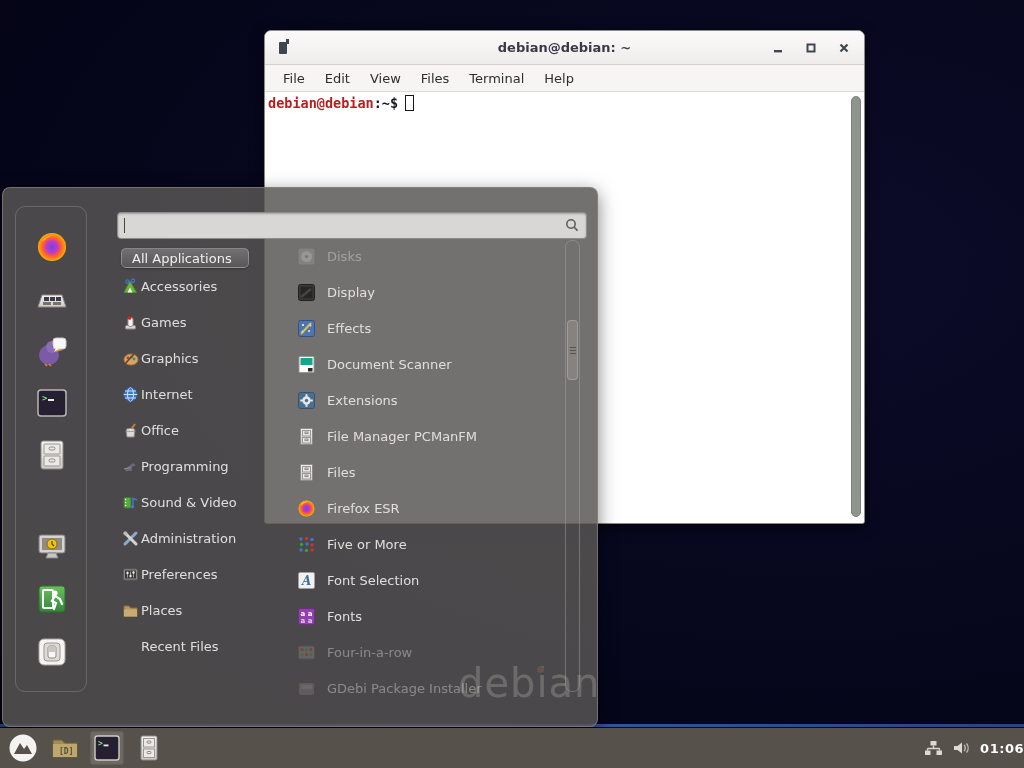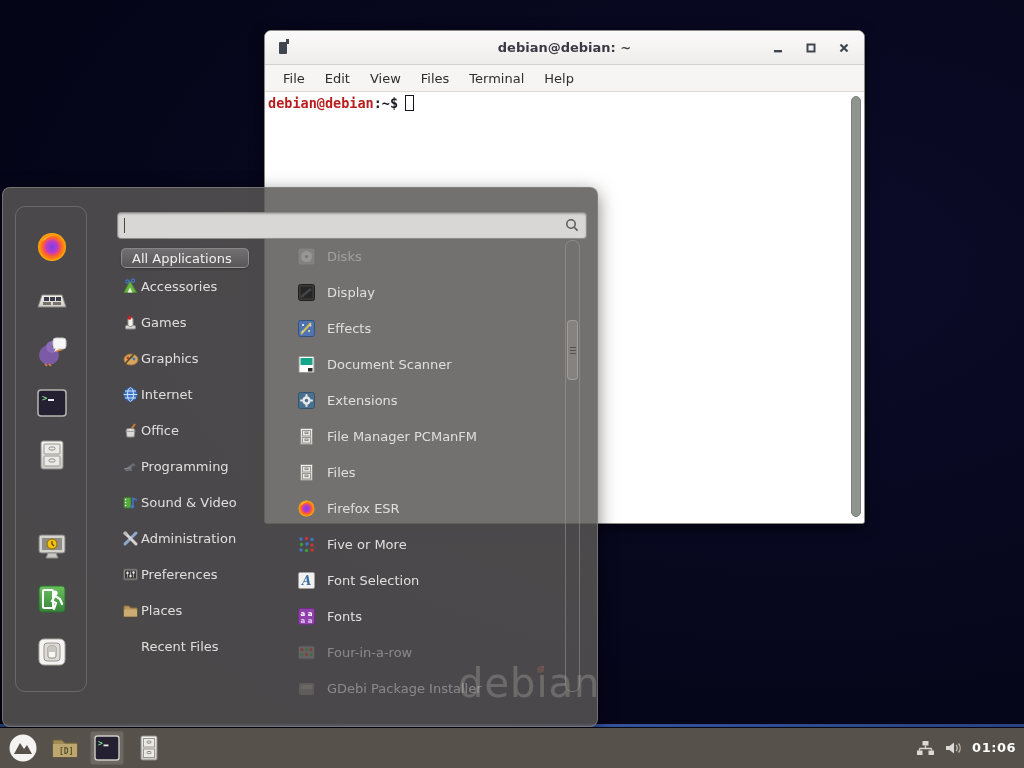--- a/index.html
+++ b/index.html
@@ -83,21 +83,21 @@
     border-radius:4px; background:#85827f; border:1px solid rgba(200,200,200,.4);
     display:flex; flex-direction:column; gap:2px; align-items:center; justify-content:center; }
   .grip { width:6px; height:1px; background:#55534f; }
 
   
   .taskbar { position:absolute; left:0; bottom:0; width:1024px; height:40px;
     background:#56524b; z-index:10; display:flex; align-items:center; }
   .tb-left { display:flex; align-items:center; gap:8px; padding-left:6px; }
   .tb-btn { width:34px; height:34px; display:flex; align-items:center; justify-content:center; }
   .tb-btn.active { background:#6e6a62; border-radius:2px; box-shadow:inset 0 0 2px rgba(0,0,0,.4); }
-  .tb-right { margin-left:auto; display:flex; align-items:flex-start; gap:10px; padding-right:8px; }
+  .tb-right { margin-left:auto; display:flex; align-items:center; gap:10px; }
   .tb-clock { color:#fdfdfd; font-size:13px; font-weight:bold; letter-spacing:.5px; }
 
   svg { display:block; }
 </style>
 </head>
 <body>
 
 <svg width="0" height="0" style="position:absolute">
   <defs>
     <radialGradient id="ffg" cx="0.5" cy="0.5" r="0.55">

